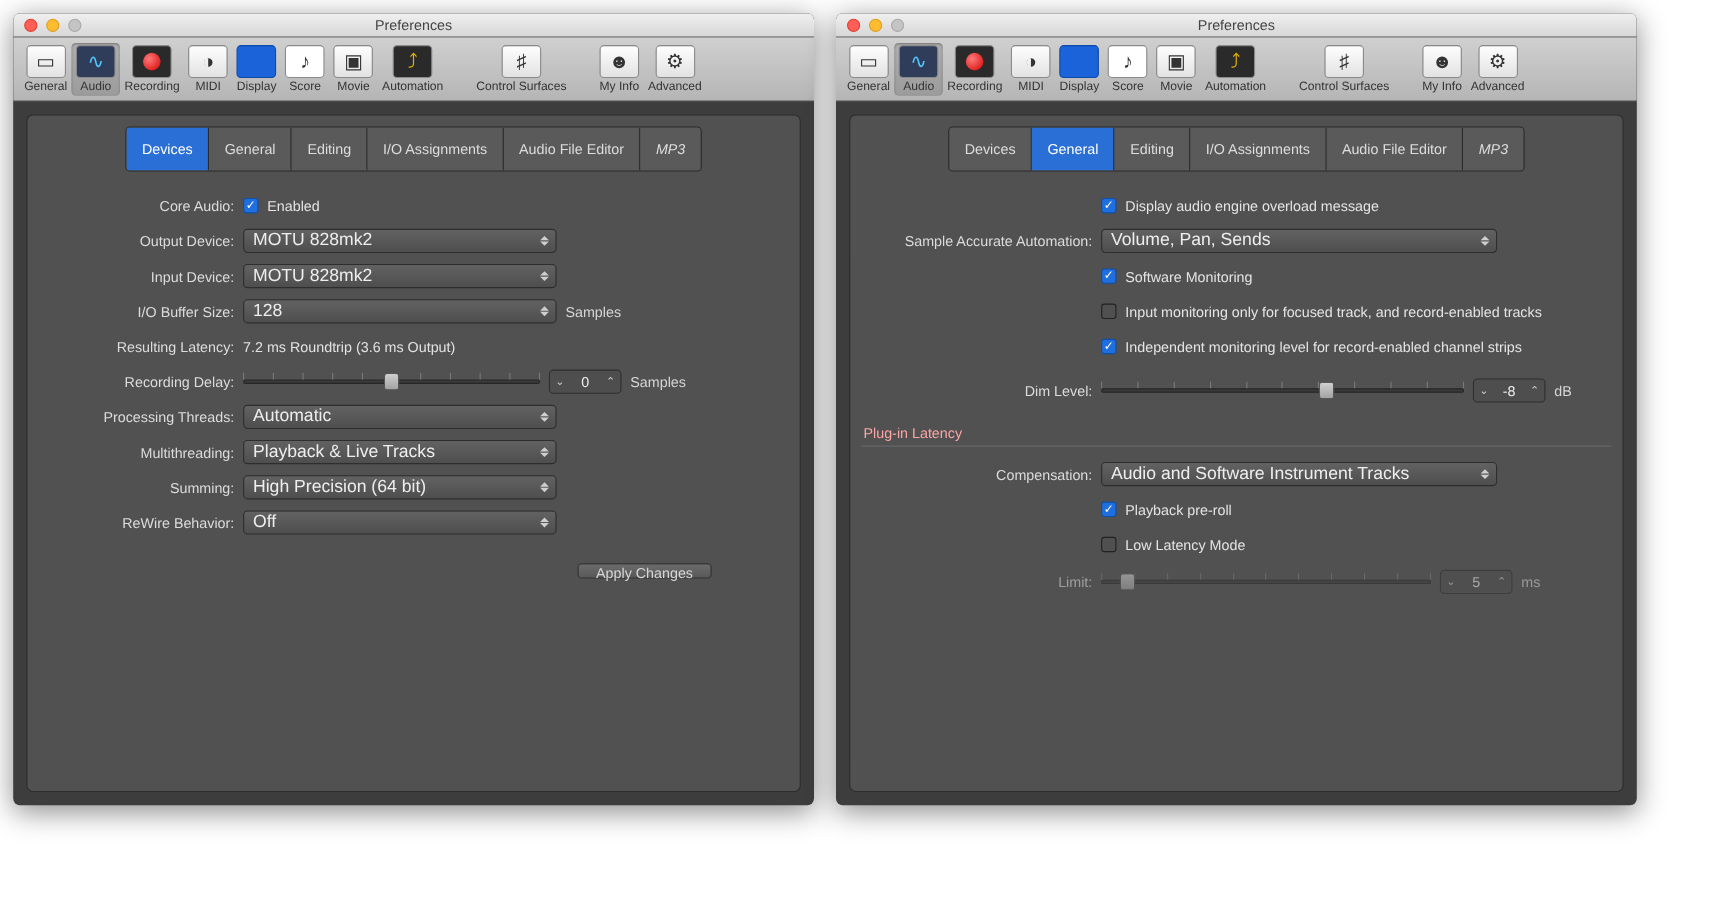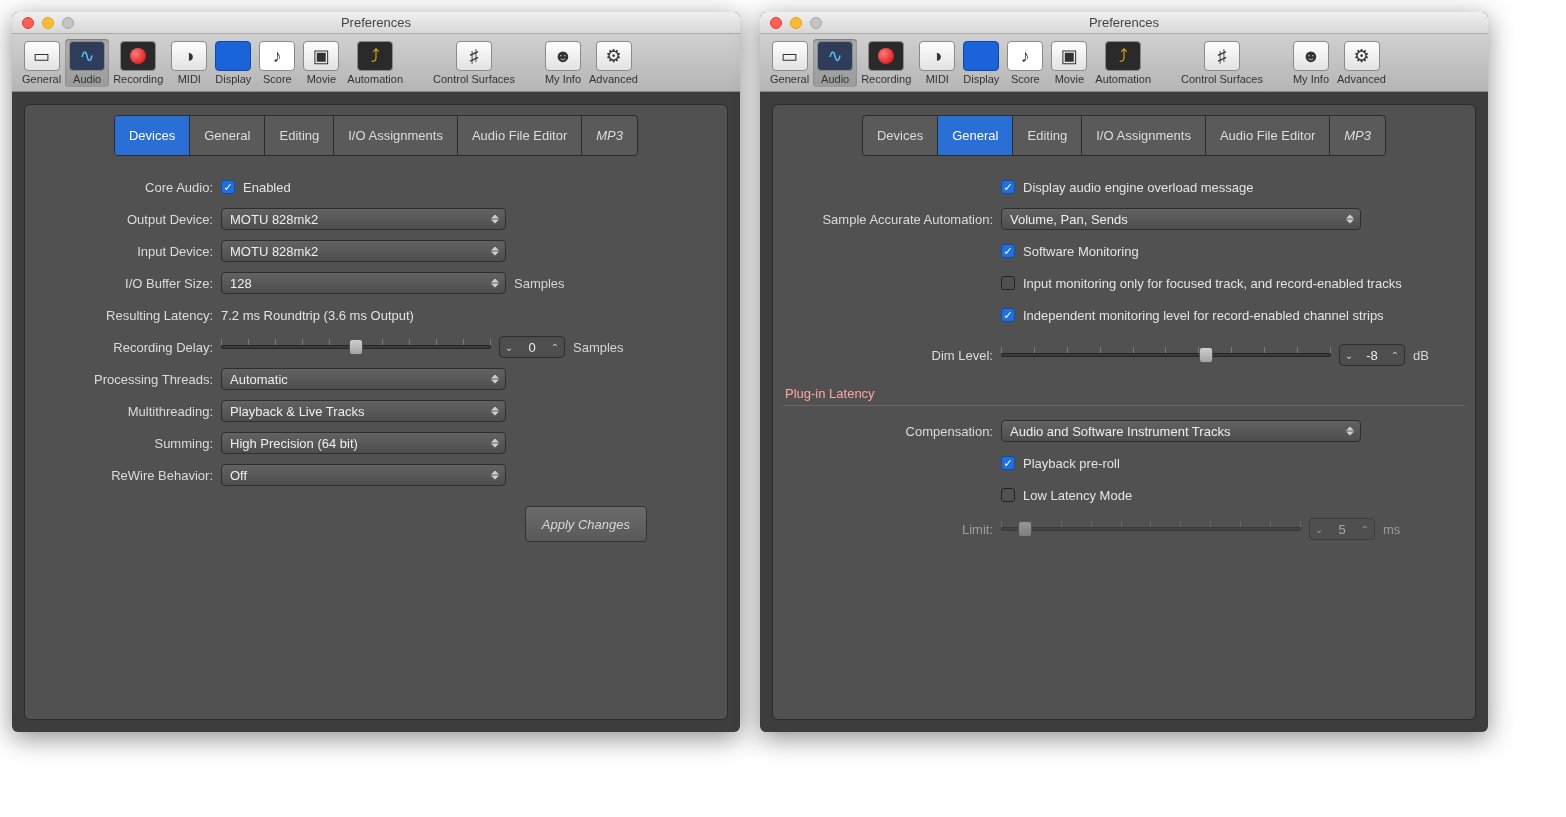--- a/index.html
+++ b/index.html
@@ -110,21 +110,21 @@
   }
   .lab{
     width:186px;text-align:right;color:#dcdcdc;padding-right:8px;font-size:13px;
   }
   .val{display:flex;align-items:center;gap:8px;flex:1;color:#e4e4e4;}
   .select{
     height:22px;min-width:285px;
     background:linear-gradient(#626262,#4e4e4e);
     border:1px solid var(--field-border);
     border-radius:4px;
-    color:#eee;padding:0 22px 0 8px;position:relative;font-size:13px;display:flex;align-items:center;
+    color:#eee;padding:0 22px 0 8px;position:relative;font-size:16px;display:flex;align-items:center;
   }
   .select::after{
     content:"";position:absolute;right:6px;top:3px;width:12px;height:14px;
     background:
      linear-gradient(#bbb,#bbb) center/1px 0 no-repeat;
   }
   .select .caret{
     position:absolute;right:6px;top:50%;transform:translateY(-50%);
     display:flex;flex-direction:column;gap:1px;align-items:center;
   }
@@ -147,22 +147,22 @@
   .slider .thumb{
     position:absolute;top:50%;transform:translate(-50%,-50%);
     width:14px;height:16px;background:linear-gradient(#cfcfcf,#a3a3a3);border:1px solid #555;border-radius:3px;
   }
   .stepper{
     display:flex;align-items:center;border:1px solid var(--field-border);border-radius:4px;background:#4e4e4e;height:22px;
   }
   .stepper .sbtn{width:18px;text-align:center;color:#ccc;font-size:10px;cursor:default;}
   .stepper .sval{min-width:28px;text-align:center;color:#eee;padding:0 4px;}
   .btn{
-    display:inline-flex;align-items:center;justify-content:center;height:36px;padding:0 16px;
-    background:linear-gradient(#6b6b6b,#595959);border:1px solid #333;border-radius:4px;color:#d7d7d7;font-size:13px;font-style:italic;
+    display:inline-flex;justify-content:center;height:14px;padding:0 16px;
+    background:linear-gradient(#6b6b6b,#595959);border:1px solid #333;border-radius:4px;color:#d7d7d7;font-size:13px;
   }
   .section-label{color:#fca5a5;margin:18px 0 4px 2px;}
   hr.div{border:none;border-top:1px solid var(--divider);margin:4px 0 12px;}
   .unit{color:#d6d6d6;}
   .static{color:#e2e2e2;}
   
   .ic-audio{background:#2f3d5a;color:#52c7ff;}
   .ic-rec{background:#2a2a2a;}
   .ic-rec .reddot{width:16px;height:16px;border-radius:50%;background:radial-gradient(circle at 35% 35%,#ff7a7a,#d40000);}
   .ic-display{background:#1a63d8;border-color:#0d4aa8;}

